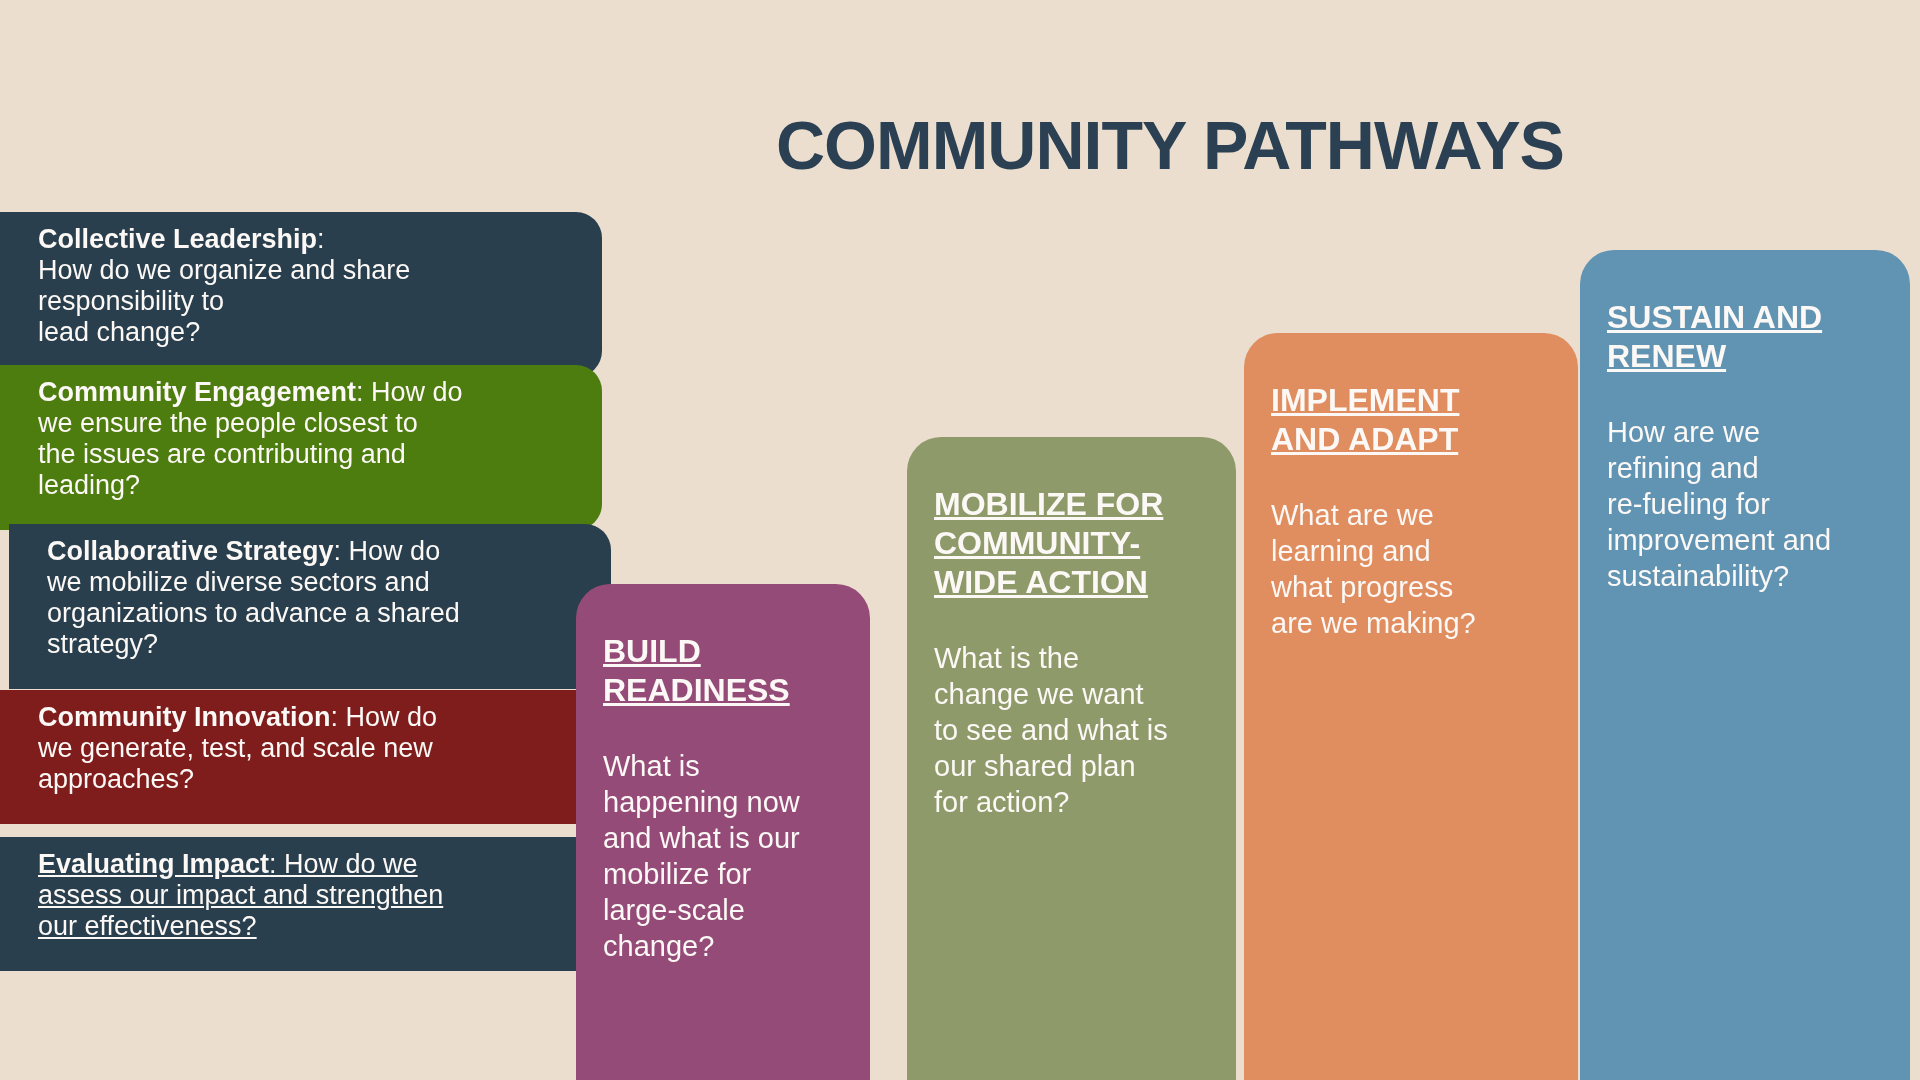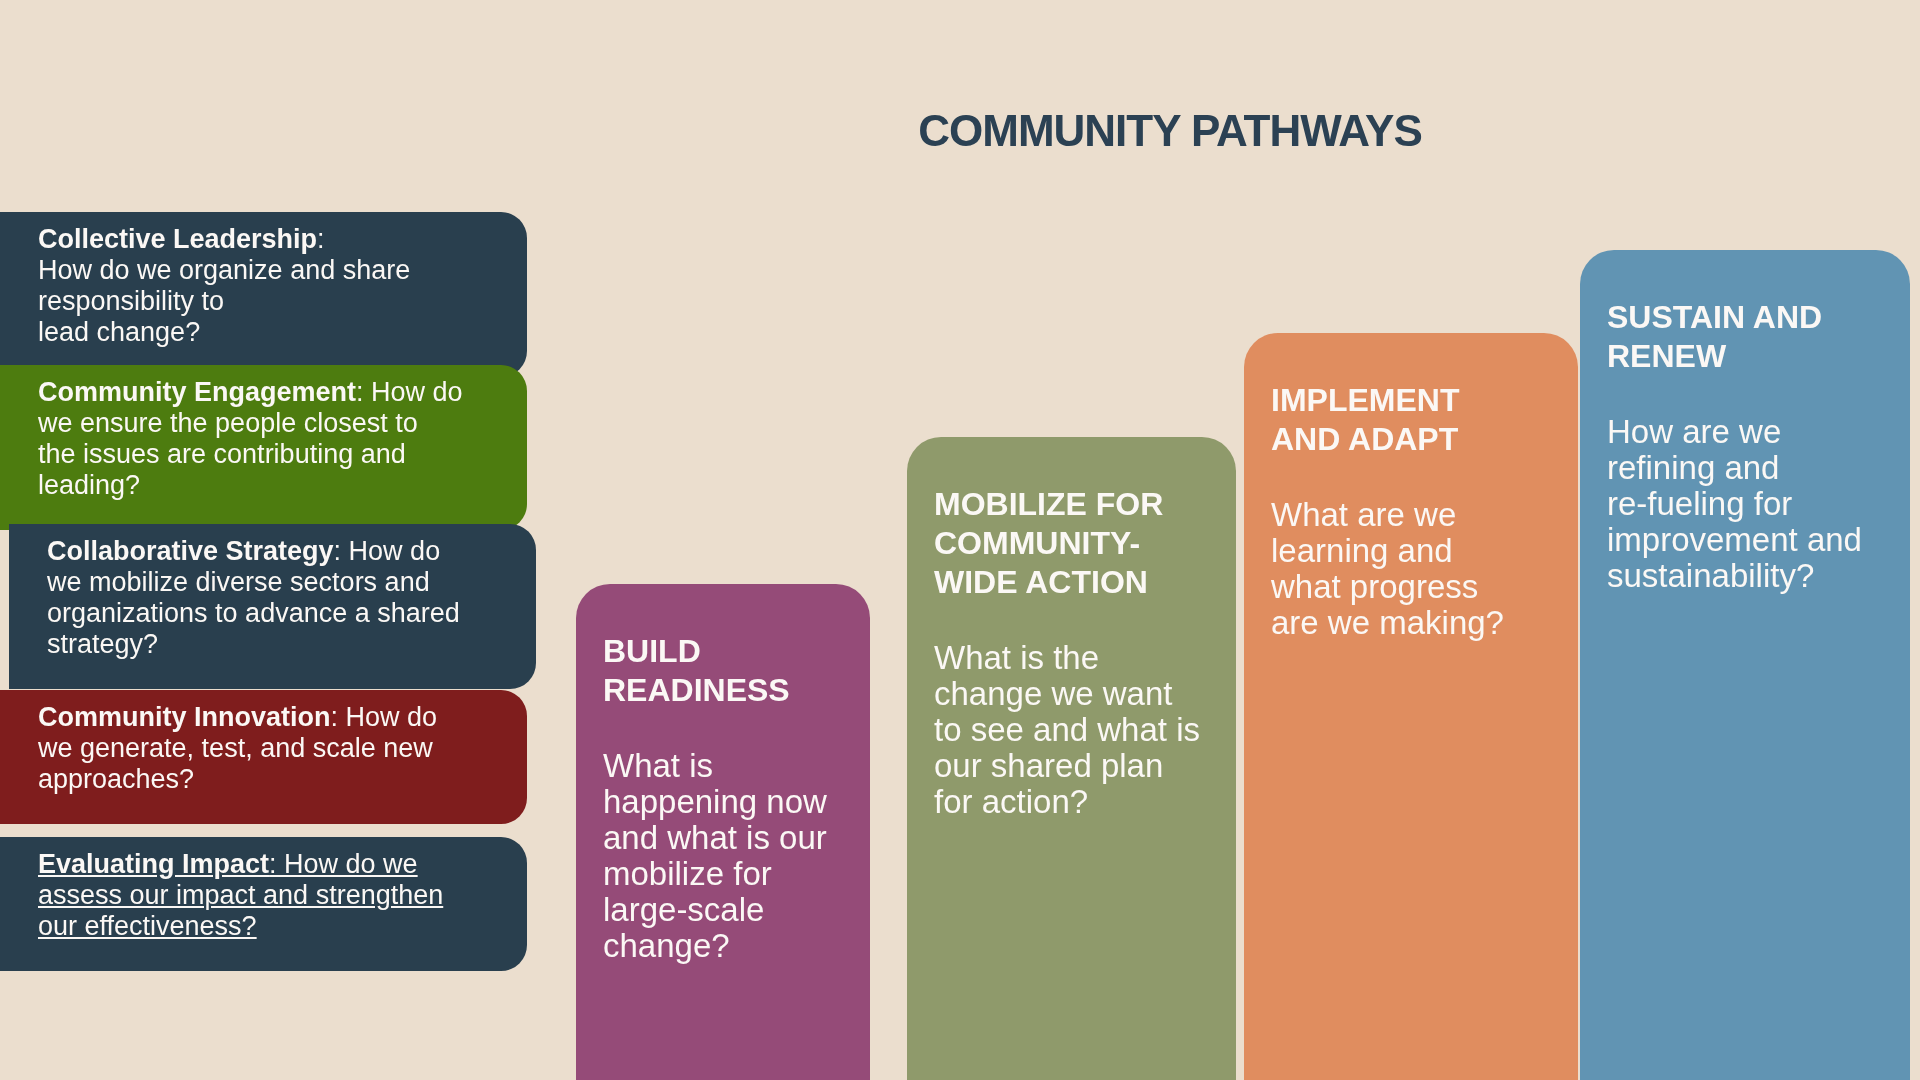--- a/index.html
+++ b/index.html
@@ -14,30 +14,30 @@
     overflow: hidden;
     font-family: "Liberation Sans", sans-serif;
   }
   .title {
     position: absolute;
     top: 106px;
     left: 590px;
     width: 1160px;
     margin: 0;
     text-align: center;
-    font-size: 44px;
+    font-size: 68px;
     font-weight: bold;
     letter-spacing: -1px;
     color: #2B4153;
   }
   
   .qbox {
     position: absolute;
     left: 0;
-    width: 527px;
+    width: 602px;
     box-sizing: border-box;
     padding: 12px 28px 29px 38px;
     background: #293F4E;
     border-radius: 0 26px 26px 0;
     color: #FBF8F5;
   }
   .qtext {
     margin: 0;
     font-size: 27px;
     line-height: 31px;
@@ -61,24 +61,25 @@
   .col-0 { left: 576px;  width: 294px; top: 584px; background: #954B78; }
   .col-1 { left: 907px;  width: 329px; top: 437px; background: #8F9A6B; }
   .col-2 { left: 1244px; width: 334px; top: 333px; background: #E08D5F; }
   .col-3 { left: 1580px; width: 330px; top: 250px; background: #6194B3; }
   .col-heading {
     margin: 0;
     font-size: 32px;
     font-weight: bold;
     line-height: 39px;
     white-space: pre-line;
+    text-decoration: underline;
   }
   .col-body {
     margin: 38px 0 0 0;
-    font-size: 33px;
+    font-size: 29px;
     line-height: 36px;
     white-space: pre-line;
   }
 </style>
 </head>
 <body>
 
 <div class="canvas" style="background-color: rgb(235, 222, 206);">
 
   <h1 class="title" style="color: rgb(43, 65, 83);">COMMUNITY PATHWAYS</h1>

